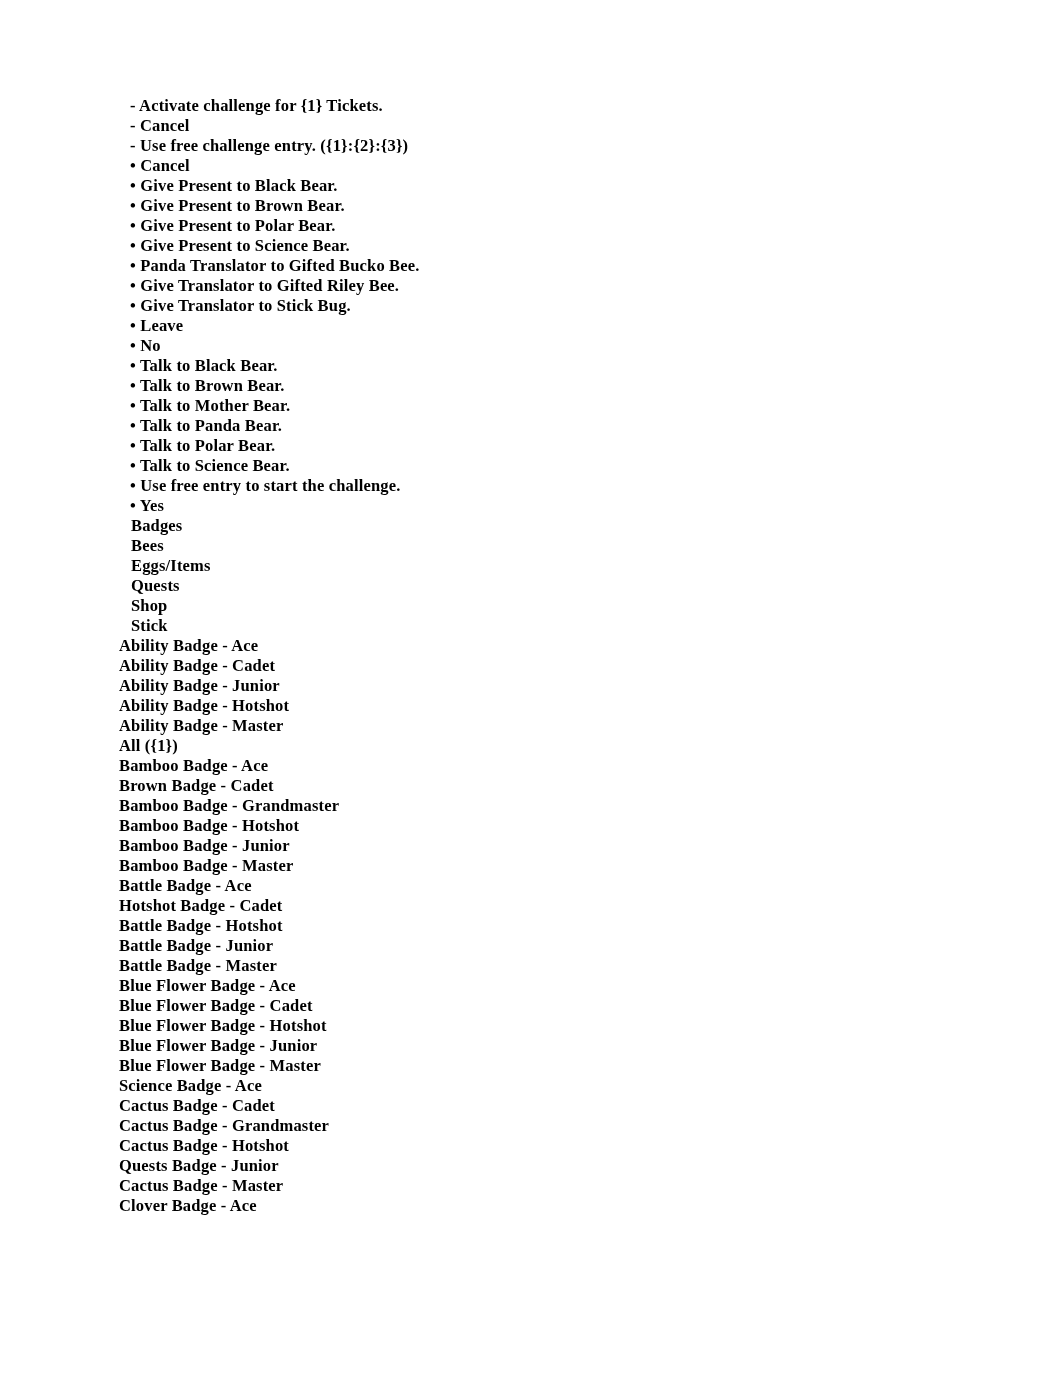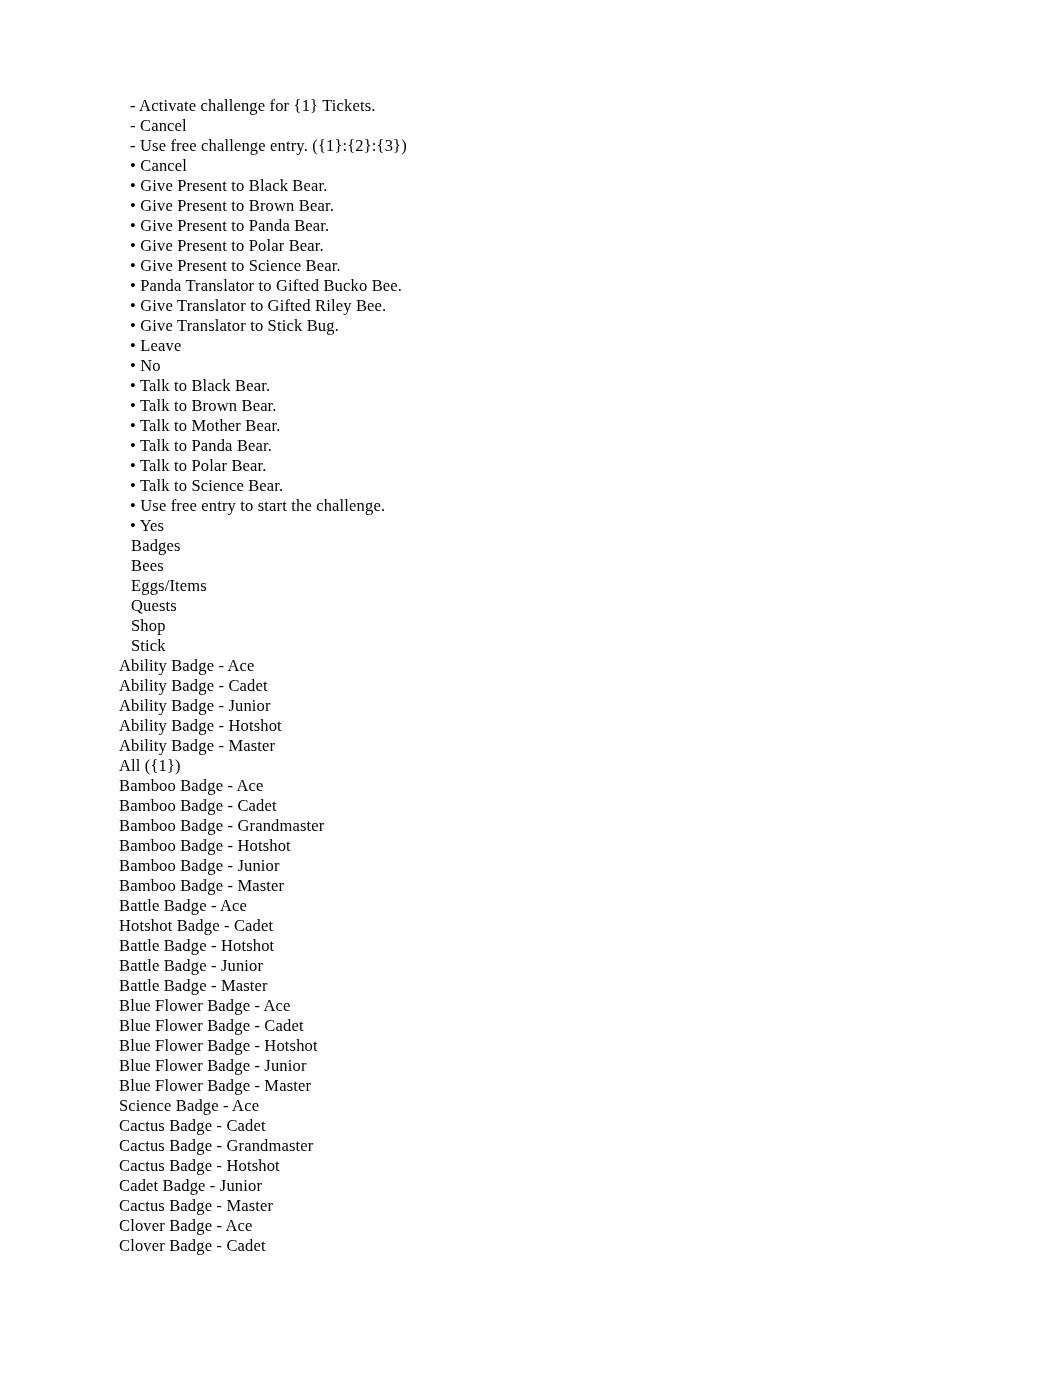--- a/index.html
+++ b/index.html
@@ -22,20 +22,21 @@
     top: 0;
     width: 1062px;
     height: 1377px;
     background: #ffffff;
   }
   #content {
     position: absolute;
     left: 119px;
     top: 96px;
     width: 880px;
+    font-weight: bold;
   }
   .line {
     font-size: 16.5px;
     line-height: 20px;
     height: 20px;
     white-space: pre;
     color: #000000;
     letter-spacing: 0.01em;
   }
   
@@ -57,21 +58,20 @@
 <body>
 
 <div id="page">
   <div id="content">
       <div class="line indent-1"><span class="marker">-</span> <span>Activate challenge for {1} Tickets.</span></div>
       <div class="line indent-1"><span class="marker">-</span> <span>Cancel</span></div>
       <div class="line indent-1"><span class="marker">-</span> <span>Use free challenge entry. ({1}:{2}:{3})</span></div>
       <div class="line indent-1"><span class="marker">•</span> <span>Cancel</span></div>
       <div class="line indent-1"><span class="marker">•</span> <span>Give Present to Black Bear.</span></div>
       <div class="line indent-1"><span class="marker">•</span> <span>Give Present to Brown Bear.</span></div>
-      <div class="line indent-1"><span class="marker">•</span> <span>Give Present to Panda Bear.</span></div>
       <div class="line indent-1"><span class="marker">•</span> <span>Give Present to Polar Bear.</span></div>
       <div class="line indent-1"><span class="marker">•</span> <span>Give Present to Science Bear.</span></div>
       <div class="line indent-1"><span class="marker">•</span> <span>Panda Translator to Gifted Bucko Bee.</span></div>
       <div class="line indent-1"><span class="marker">•</span> <span>Give Translator to Gifted Riley Bee.</span></div>
       <div class="line indent-1"><span class="marker">•</span> <span>Give Translator to Stick Bug.</span></div>
       <div class="line indent-1"><span class="marker">•</span> <span>Leave</span></div>
       <div class="line indent-1"><span class="marker">•</span> <span>No</span></div>
       <div class="line indent-1"><span class="marker">•</span> <span>Talk to Black Bear.</span></div>
       <div class="line indent-1"><span class="marker">•</span> <span>Talk to Brown Bear.</span></div>
       <div class="line indent-1"><span class="marker">•</span> <span>Talk to Mother Bear.</span></div>
@@ -86,37 +86,36 @@
       <div class="line indent-cat"><span>Quests</span></div>
       <div class="line indent-cat"><span>Shop</span></div>
       <div class="line indent-cat"><span>Stick</span></div>
       <div class="line indent-0"><span>Ability Badge - Ace</span></div>
       <div class="line indent-0"><span>Ability Badge - Cadet</span></div>
       <div class="line indent-0"><span>Ability Badge - Junior</span></div>
       <div class="line indent-0"><span>Ability Badge - Hotshot</span></div>
       <div class="line indent-0"><span>Ability Badge - Master</span></div>
       <div class="line indent-0"><span>All ({1})</span></div>
       <div class="line indent-0"><span>Bamboo Badge - Ace</span></div>
-      <div class="line indent-0"><span>Bamboo Badge - Cadet</span></div>
+      <div class="line indent-0"><span>Brown Badge - Cadet</span></div>
       <div class="line indent-0"><span>Bamboo Badge - Grandmaster</span></div>
       <div class="line indent-0"><span>Bamboo Badge - Hotshot</span></div>
       <div class="line indent-0"><span>Bamboo Badge - Junior</span></div>
       <div class="line indent-0"><span>Bamboo Badge - Master</span></div>
       <div class="line indent-0"><span>Battle Badge - Ace</span></div>
       <div class="line indent-0"><span>Hotshot Badge - Cadet</span></div>
       <div class="line indent-0"><span>Battle Badge - Hotshot</span></div>
       <div class="line indent-0"><span>Battle Badge - Junior</span></div>
       <div class="line indent-0"><span>Battle Badge - Master</span></div>
       <div class="line indent-0"><span>Blue Flower Badge - Ace</span></div>
       <div class="line indent-0"><span>Blue Flower Badge - Cadet</span></div>
       <div class="line indent-0"><span>Blue Flower Badge - Hotshot</span></div>
       <div class="line indent-0"><span>Blue Flower Badge - Junior</span></div>
       <div class="line indent-0"><span>Blue Flower Badge - Master</span></div>
       <div class="line indent-0"><span>Science Badge - Ace</span></div>
       <div class="line indent-0"><span>Cactus Badge - Cadet</span></div>
       <div class="line indent-0"><span>Cactus Badge - Grandmaster</span></div>
       <div class="line indent-0"><span>Cactus Badge - Hotshot</span></div>
-      <div class="line indent-0"><span>Cadet Badge - Junior</span></div>
+      <div class="line indent-0"><span>Quests Badge - Junior</span></div>
       <div class="line indent-0"><span>Cactus Badge - Master</span></div>
       <div class="line indent-0"><span>Clover Badge - Ace</span></div>
-      <div class="line indent-0"><span>Clover Badge - Cadet</span></div>
     </div>
 </div>
 
 </body></html>

